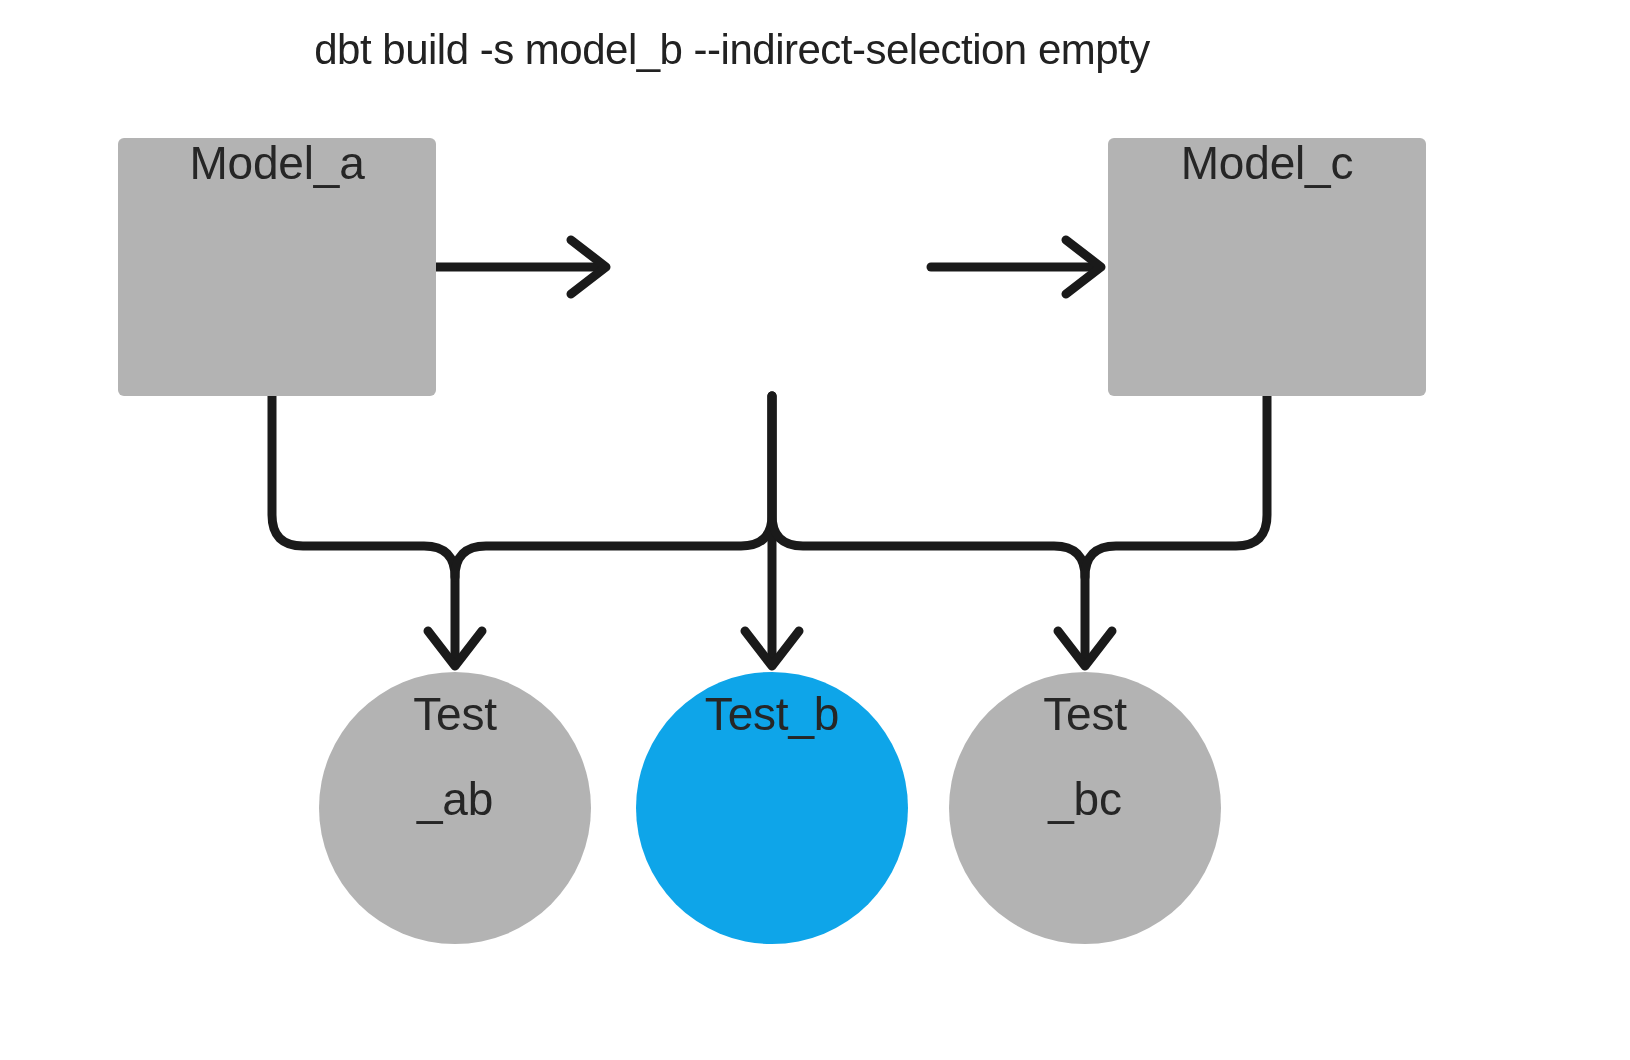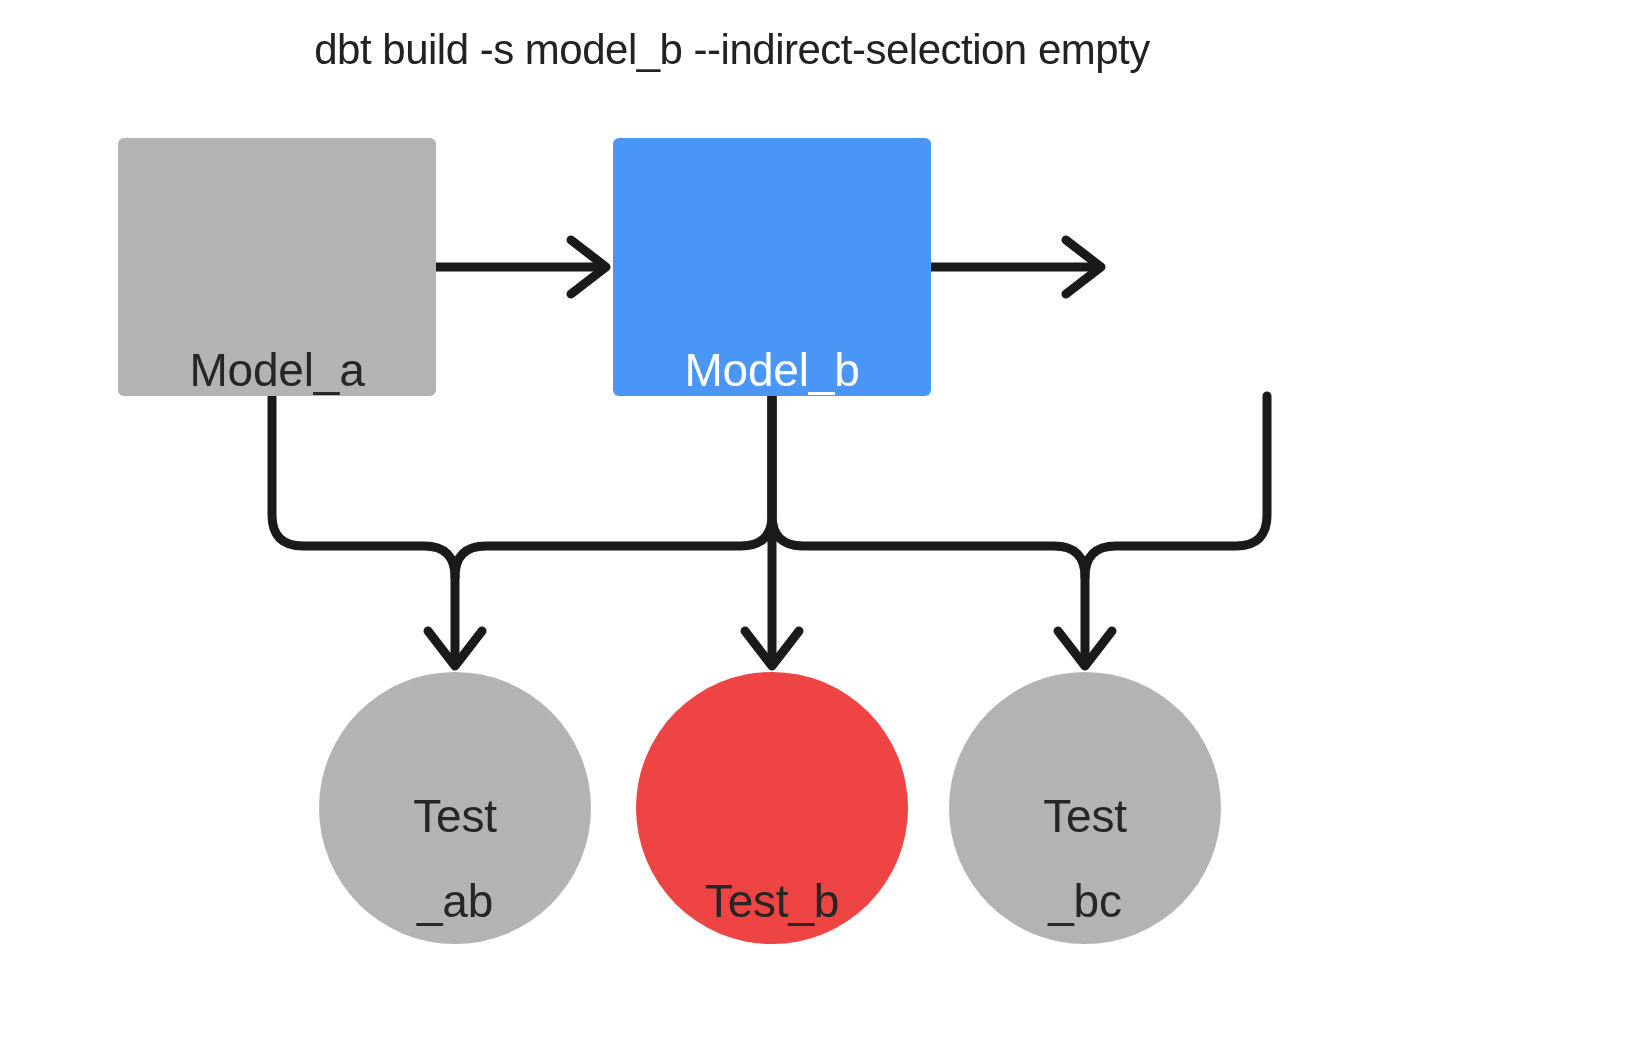--- a/index.html
+++ b/index.html
@@ -22,21 +22,21 @@
     position: absolute;
     left: 0;
     top: 0;
     width: 1630px;
     height: 1060px;
     pointer-events: none;
   }
   .node {
     position: absolute;
     display: flex;
-    align-items: flex-end;
+    align-items: flex-start;
     justify-content: center;
     text-align: center;
     box-sizing: border-box;
     z-index: 2;
   }
   .model-box {
     border-radius: 6px;
   }
   .model-label {
     font-size: 46px;
@@ -114,31 +114,31 @@
         <path d="M 1058 631 L 1085 666 L 1112 631"></path>
       </g>
 
     </g>
   </svg>
 
   <div class="node model-box" style="left:118px; top:138px; width:318px; height:258px; background:#b3b3b3;">
     <span class="model-label" style="color:#262626;">Model_a</span>
   </div>
 
-  <div class="node model-box" style="left:613px; top:138px; width:318px; height:258px; background:#4a96f7;">
-    <span class="model-label" style="color:#ffffff;">Model_b</span>
+
+  <div class="node model-box" style="left:1108px; top:138px; width:318px; height:258px; background:#b3b3b3;">
+    <span class="model-label" style="color:#262626;">Model_c</span>
   </div>
-
 
   <div class="node test-circle" style="left:319px; top:672px; width:272px; height:272px; background:#b3b3b3;">
     <span class="test-label" style="color:#262626;">Test
 _ab</span>
   </div>
 
-  <div class="node test-circle" style="left:636px; top:672px; width:272px; height:272px; background:#ef4444;">
+  <div class="node test-circle" style="left:636px; top:672px; width:272px; height:272px; background:#0ea5e9;">
     <span class="test-label" style="color:#262626;">Test_b</span>
   </div>
 
   <div class="node test-circle" style="left:949px; top:672px; width:272px; height:272px; background:#b3b3b3;">
     <span class="test-label" style="color:#262626;">Test
 _bc</span>
   </div>
 
 </div>
 

